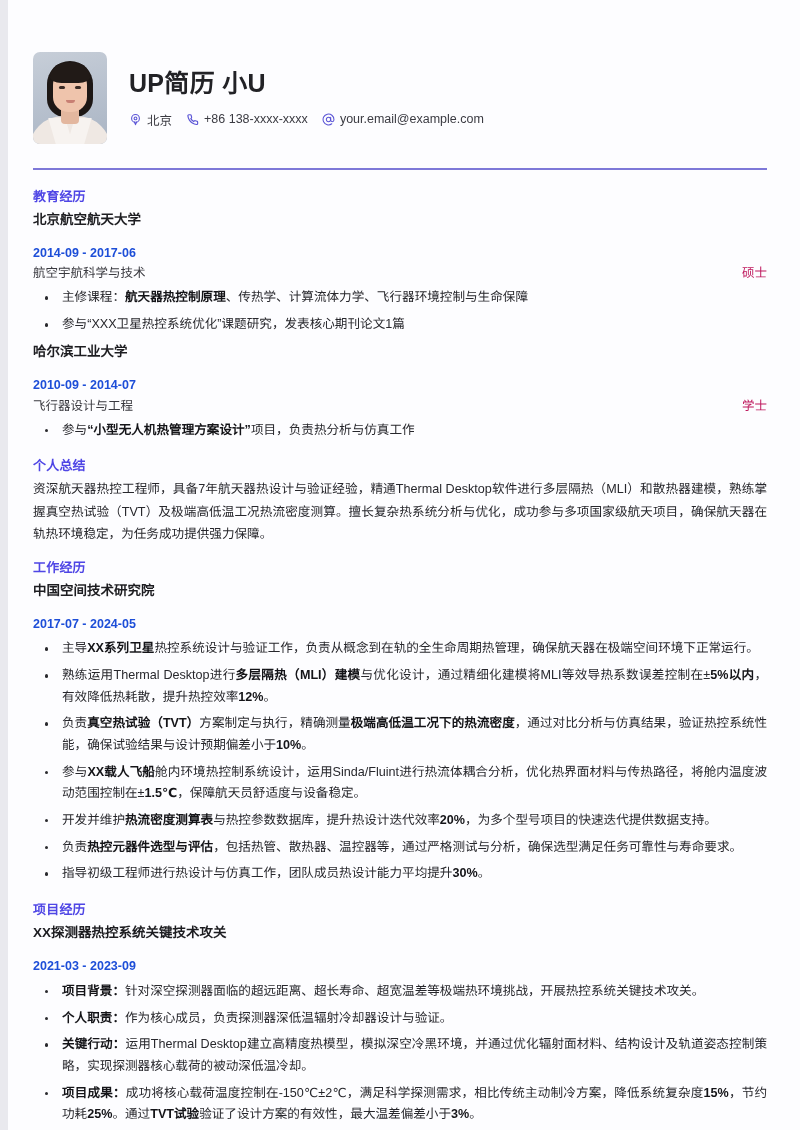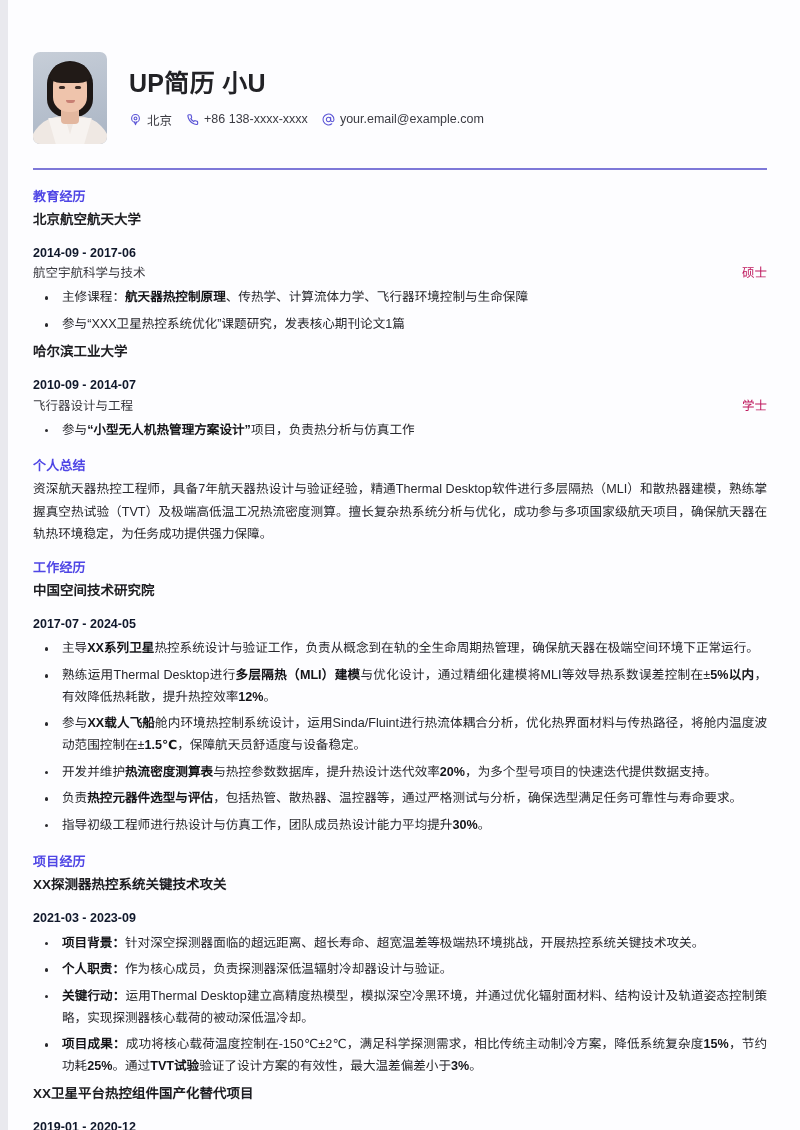--- a/index.html
+++ b/index.html
@@ -148,21 +148,21 @@
   }
   .entry-main {
     font-size: 13.5px;
     font-weight: 700;
     color: #1d1d21;
     line-height: 1.65;
   }
   .entry-side {
     font-size: 12.5px;
     font-weight: 700;
-    color: #0f172a;
+    color: #1d4ed8;
     white-space: nowrap;
     line-height: 1.65;
   }
   .entry-sub-row {
     display: flex;
     justify-content: space-between;
     align-items: flex-start;
   }
   .entry-sub {
     font-size: 12.5px;
@@ -309,20 +309,21 @@
       <div class="section">
         <div class="section-title">工作经历</div>
         <div class="entry">
           <div class="entry-row">
             <div class="entry-main">中国空间技术研究院</div>
             <div class="entry-side">2017-07 - 2024-05</div>
           </div>
           <ul class="bullets">
             <li>主导<b>XX系列卫星</b>热控系统设计与验证工作，负责从概念到在轨的全生命周期热管理，确保航天器在极端空间环境下正常运行。</li>
             <li>熟练运用Thermal Desktop进行<b>多层隔热（MLI）建模</b>与优化设计，通过精细化建模将MLI等效导热系数误差控制在±<b>5%以内</b>，有效降低热耗散，提升热控效率<b>12%</b>。</li>
+            <li>负责<b>真空热试验（TVT）</b>方案制定与执行，精确测量<b>极端高低温工况下的热流密度</b>，通过对比分析与仿真结果，验证热控系统性能，确保试验结果与设计预期偏差小于<b>10%</b>。</li>
             <li>参与<b>XX载人飞船</b>舱内环境热控制系统设计，运用Sinda/Fluint进行热流体耦合分析，优化热界面材料与传热路径，将舱内温度波动范围控制在±<b>1.5℃</b>，保障航天员舒适度与设备稳定。</li>
             <li>开发并维护<b>热流密度测算表</b>与热控参数数据库，提升热设计迭代效率<b>20%</b>，为多个型号项目的快速迭代提供数据支持。</li>
             <li>负责<b>热控元器件选型与评估</b>，包括热管、散热器、温控器等，通过严格测试与分析，确保选型满足任务可靠性与寿命要求。</li>
             <li>指导初级工程师进行热设计与仿真工作，团队成员热设计能力平均提升<b>30%</b>。</li>
           </ul>
         </div>
       </div>
       <div class="sec-gap"></div>
       <div class="section">
         <div class="section-title">项目经历</div>

